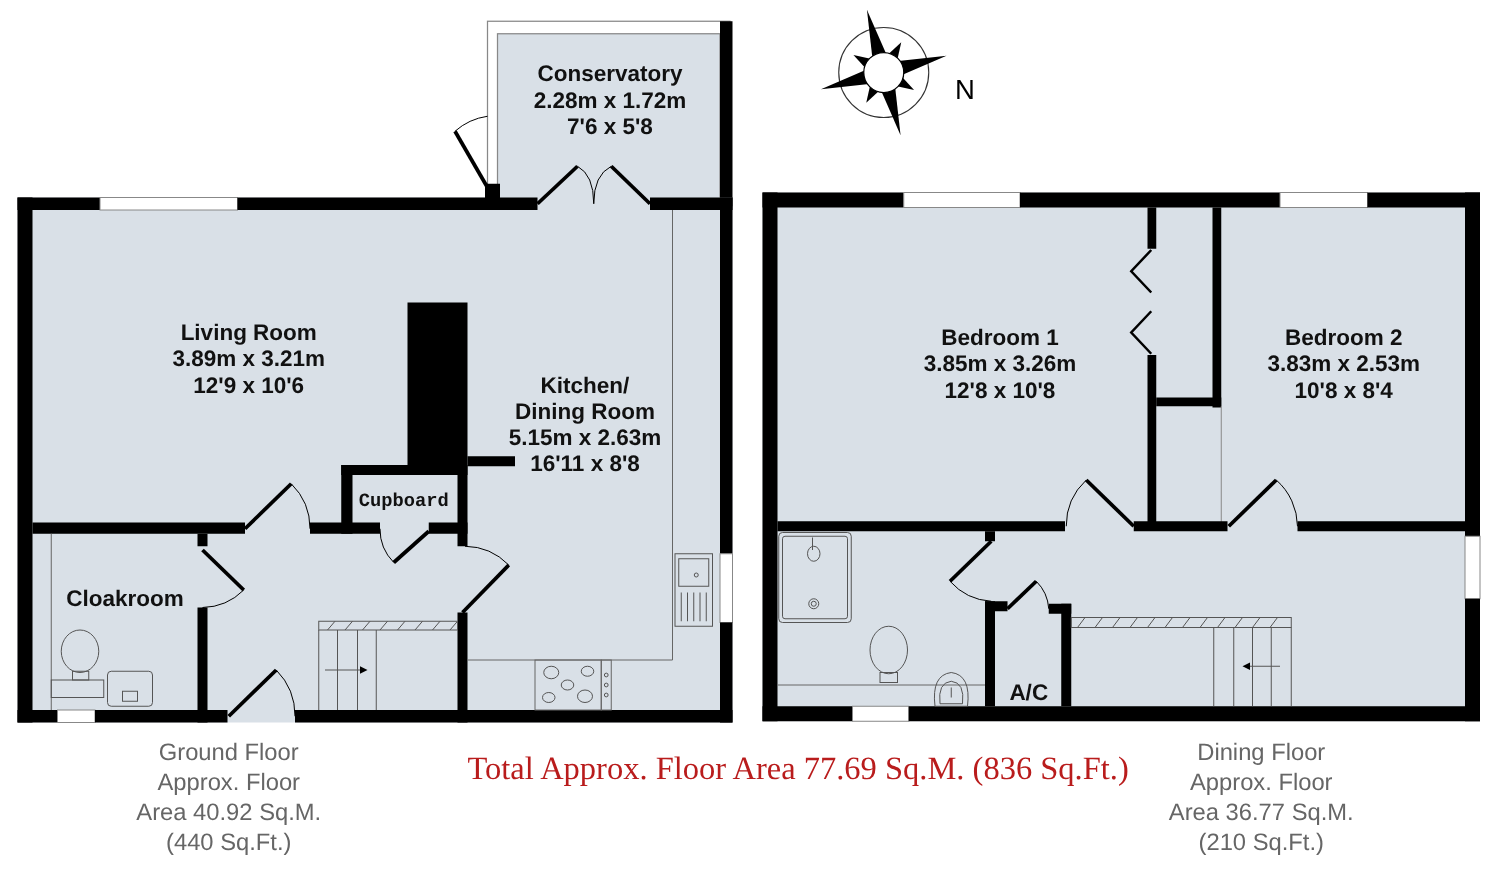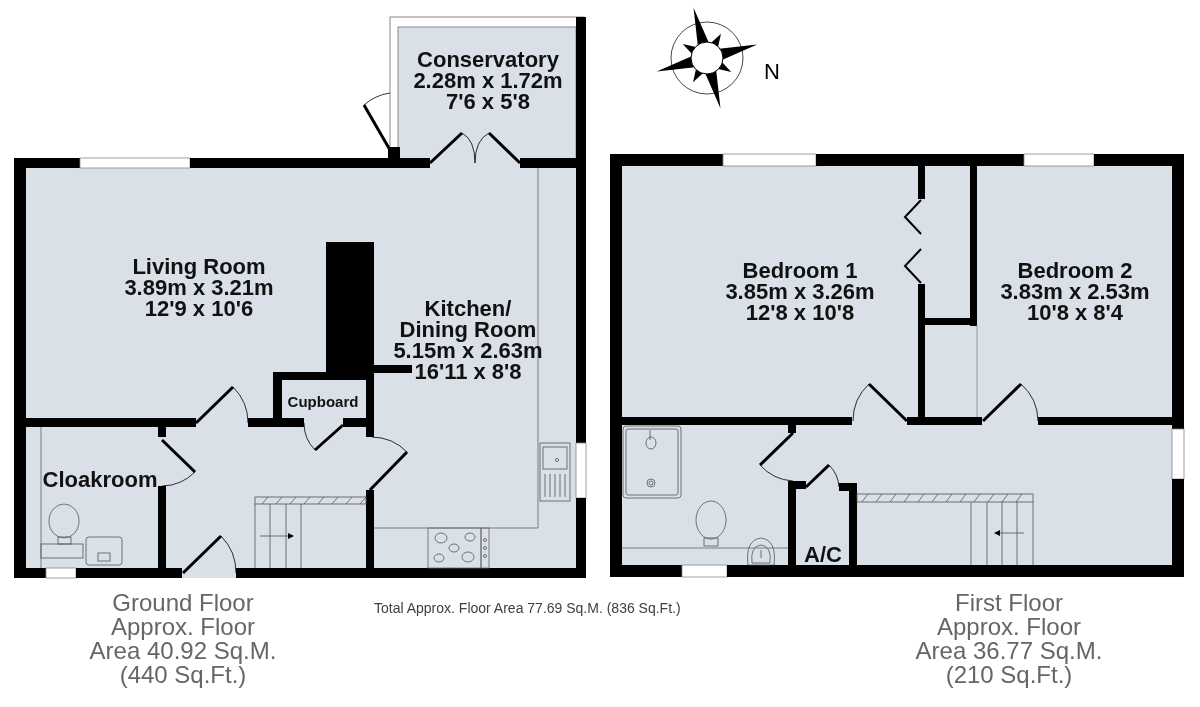--- a/index.html
+++ b/index.html
@@ -1,23 +1,23 @@
 <!DOCTYPE html>
 <html><head>
   <meta charset="utf-8">
   <style>
     html, body { margin: 0; padding: 0; background: #ffffff; }
     body { width: 1200px; height: 707px; position: relative; overflow: hidden; font-family: "Liberation Sans", sans-serif; }
     #plan { position: absolute; left: 0; top: 0; width: 1200px; height: 707px; }
-    .room-label { position: absolute; text-align: center; font-family: "Liberation Sans", sans-serif; font-weight: bold; color: #111; font-size: 22px; line-height: 21px; white-space: nowrap; transform: translateX(-50%); }
+    .room-label { position: absolute; text-align: center; font-family: "Liberation Sans", sans-serif; font-weight: bold; color: #111; font-size: 18px; line-height: 21px; white-space: nowrap; transform: translateX(-50%); }
     .room-label span { display: block; }
-    .small-label { font-size: 15px; }
-    .floor-caption { position: absolute; text-align: center; color: #666; font-size: 24px; line-height: 24px; transform: translateX(-50%); white-space: nowrap; }
+    .small-label { font-size: 15px; font-family: Liberation Mono, monospace; }
+    .floor-caption { position: absolute; text-align: center; color: #666; font-size: 19px; line-height: 24px; transform: translateX(-50%); white-space: nowrap; }
     .floor-caption span { display: block; }
-    .total { position: absolute; color: #404040; font-size: 14px; white-space: nowrap; }
+    .total { position: absolute; color: #b91c1c; font-size: 26px; white-space: nowrap; font-family: Liberation Serif, serif; }
     .north { position: absolute; font-size: 22px; color: #000; }
   </style>
 </head>
 <body>
 
 <svg id="plan" viewBox="0 0 1200 707" xmlns="http://www.w3.org/2000/svg">
 
   <g>
 
     <rect x="390" y="17" width="194" height="145" fill="#fff" stroke="#888" stroke-width="1"></rect>
@@ -305,17 +305,17 @@
 <div class="floor-caption" style="left:183px; top:591px;">
   <span>Ground Floor</span>
   <span>Approx. Floor</span>
   <span>Area 40.92 Sq.M.</span>
   <span>(440 Sq.Ft.)</span>
 </div>
 
 <div class="total" style="left:374px; top:600px;">Total Approx. Floor Area 77.69 Sq.M. (836 Sq.Ft.)</div>
 
 <div class="floor-caption" style="left:1009px; top:591px;">
-  <span>First Floor</span>
+  <span>Dining Floor</span>
   <span>Approx. Floor</span>
   <span>Area 36.77 Sq.M.</span>
   <span>(210 Sq.Ft.)</span>
 </div>
 
 </body></html>

